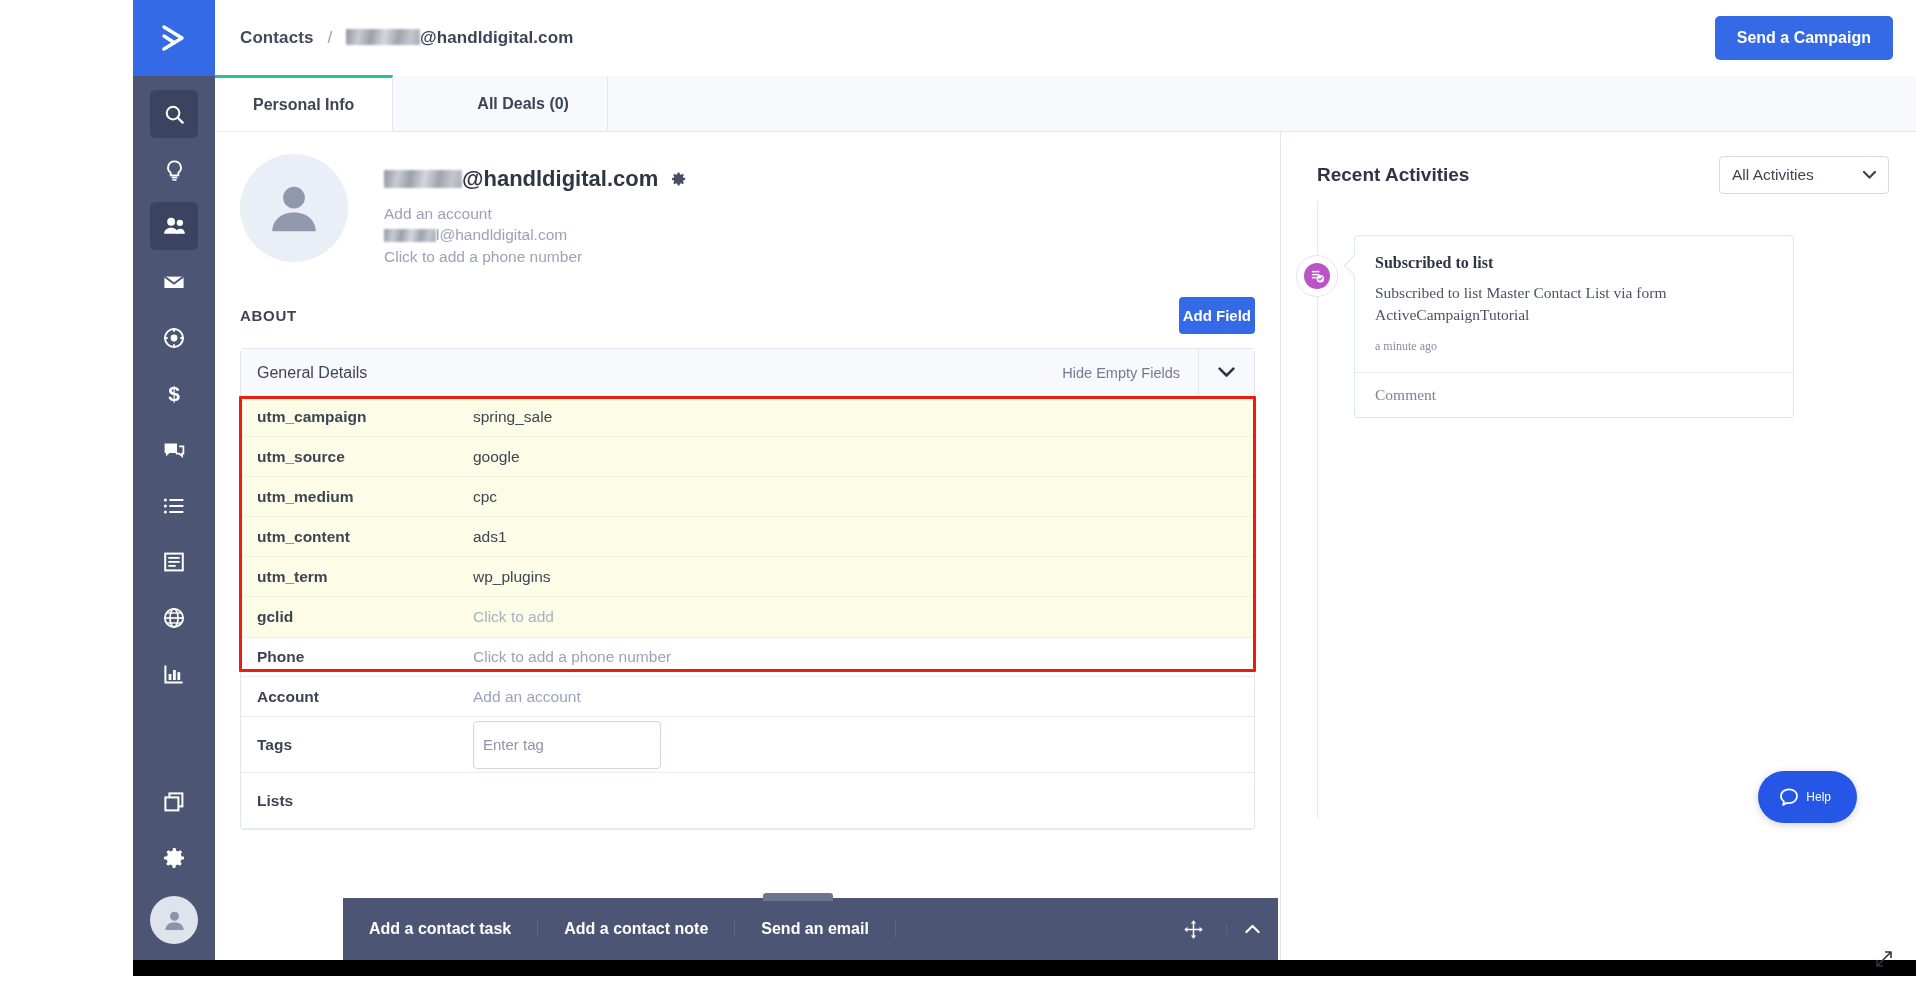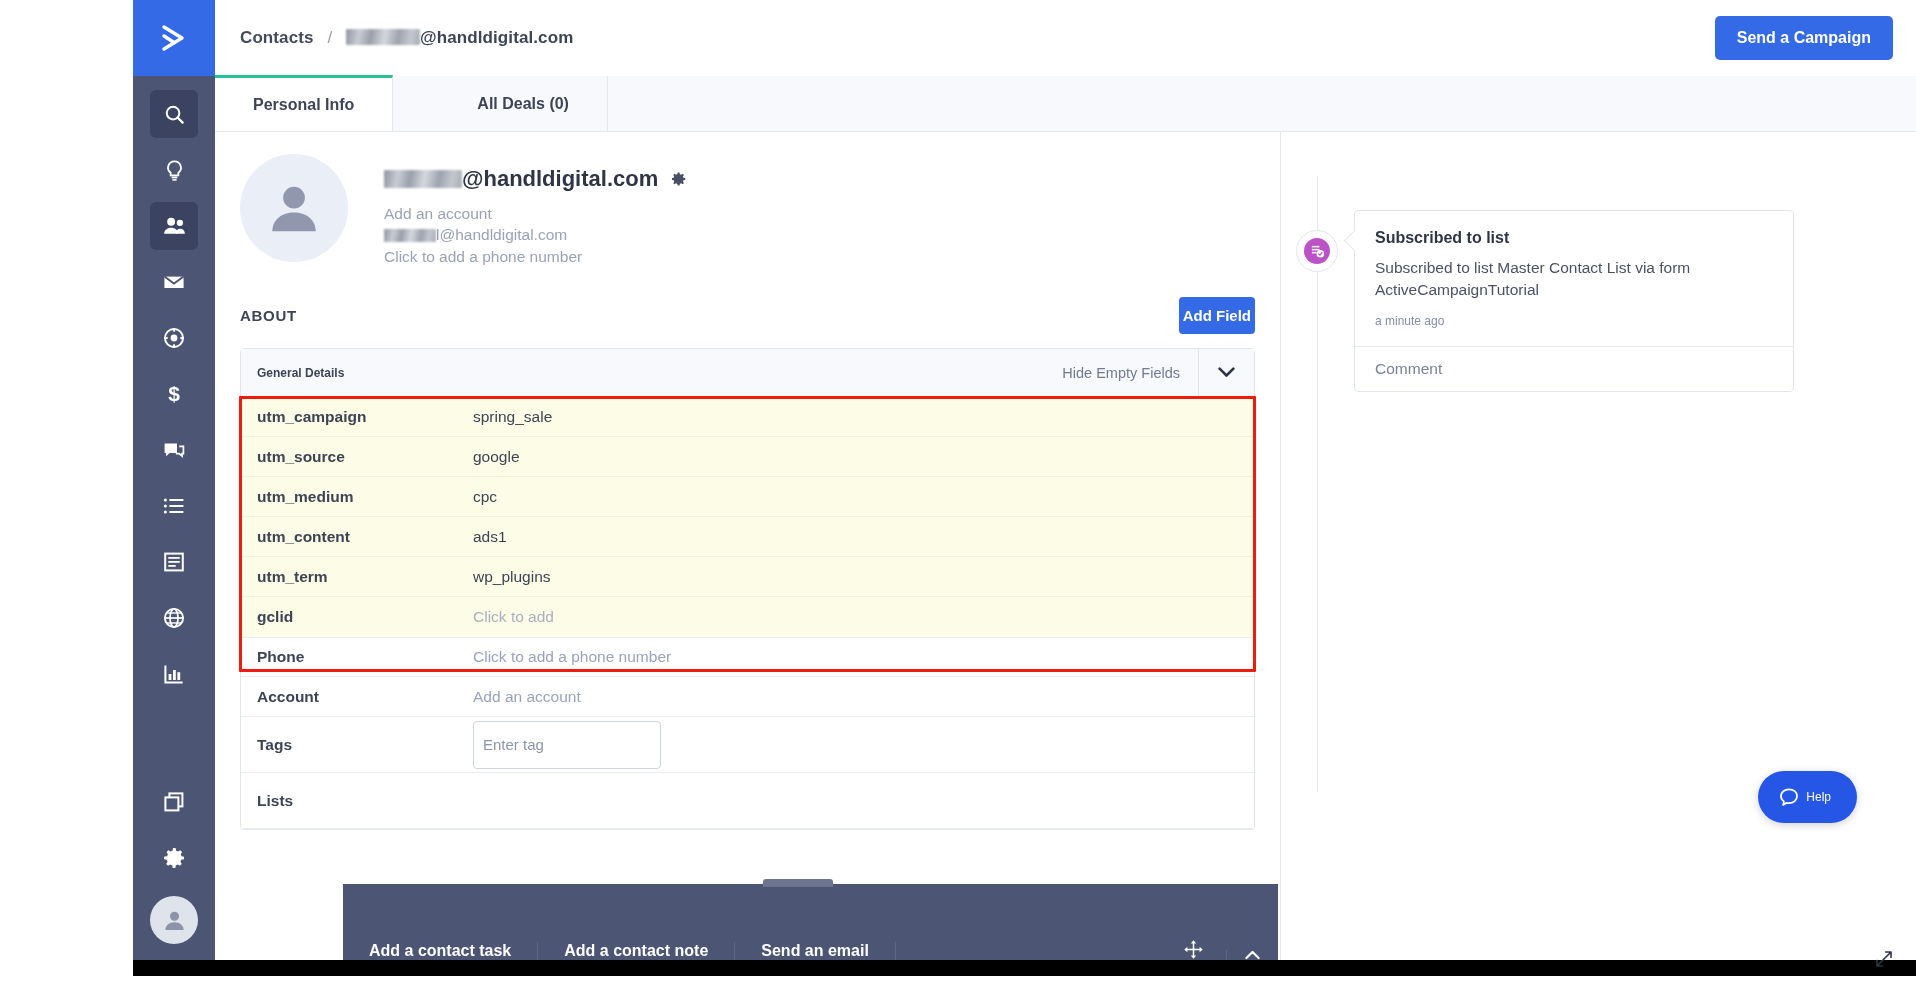--- a/index.html
+++ b/index.html
@@ -96,21 +96,21 @@
   }
 
   .card {
     margin: 14px 25px 0 25px; border: 1px solid #e1e5ee; border-radius: 4px;
     background: #fff; position: relative;
   }
   .card-head {
     display:flex; align-items:center; background:#f7f9fd;
     border-bottom: 1px solid #e1e5ee; height: 48px;
   }
-  .card-title { font-size: 12px; font-weight: 700; color: #3d4455; padding-left: 16px; flex:1 1 auto; }
+  .card-title { font-size: 16px; font-weight: 400; color: #3d4455; padding-left: 16px; flex:1 1 auto; }
   .hide-empty { font-size: 14.5px; color: #6d7governing; }
   .hide-empty { font-size: 14.5px; color: #737b91; padding-right: 18px; cursor: pointer; }
   .chev-box {
     width: 56px; height: 48px; border-left: 1px solid #e1e5ee;
     display:flex; align-items:center; justify-content:center; cursor:pointer;
   }
 
   .frow { display:flex; align-items:center; height: 40px; border-bottom: 1px solid #ecedf2; }
   .frow:last-child { border-bottom: none; }
   .fkey { width: 232px; padding-left: 16px; font-size: 15.5px; font-weight: 700; color: #3d4455; }
@@ -137,21 +137,21 @@
   }
   .ra-head { display:flex; align-items:center; justify-content:space-between; padding: 0 27px 0 36px; }
   .ra-title { font-size: 19px; font-weight: 700; color: #2f3545; }
   .ra-select {
     width: 170px; height: 38px; border: 1px solid #d4d9e5; border-radius: 4px;
     background:#fff; display:flex; align-items:center; justify-content:space-between;
     padding: 0 12px; cursor:pointer;
   }
   .ra-select span { font-size: 15.5px; color: #3d4455; }
 
-  .timeline { position: relative; margin-top: 54px; padding-left: 36px; }
+  .timeline { position: relative; margin-top: 41px; padding-left: 36px; font-family: Liberation Serif, serif; }
   .timeline:before {
     content:""; position:absolute; left: 36px; top: -34px; bottom: -400px;
     width: 1px; background: #e4e7ee;
   }
   .act-row { position: relative; display: flex; }
   .act-icon {
     position: absolute; left: -21px; top: 20px;
     width: 42px; height: 42px; border-radius: 50%;
     background:#fff; border: 1px solid #e4e7ee;
     display:flex; align-items:center; justify-content:center;
@@ -175,22 +175,22 @@
   .act-desc { margin-top: 10px; font-size: 15.5px; color:#4b5265; line-height:1.42; }
   .act-time { margin-top: 13px; font-size: 12px; color:#868ea3; }
   .act-comment {
     border-top: 1px solid #e8ebf2; padding: 13px 20px;
     font-size: 15.5px; color: #6d7governing;
   }
   .act-comment { color:#7a8296; cursor: text; }
 
   
   .actionbar {
-    position: absolute; left: 343px; bottom: 39px; width: 935px; height: 76px;
-    background: #4d5575; display:flex; align-items:flex-end; z-index: 30;
+    position: absolute; left: 343px; bottom: 39px; width: 935px; height: 62px;
+    background: #4d5575; display:flex; align-items:center; z-index: 30;
   }
   .ab-btn {
     display:flex; align-items:center; padding: 0 26px;
     color:#fff; font-size: 16px; font-weight: 700; cursor:pointer;
     border-right: 1px solid #5e6682;
   }
   .ab-flex { flex: 1 1 auto; border-right: 1px solid #5e6682; }
   .ab-icon { width: 66px; display:flex; align-items:center; justify-content:center; cursor:pointer; }
   .ab-icon.sep { border-left: 1px solid #5e6682; width: 52px; }
   .ab-nub {
@@ -434,20 +434,29 @@
       <div class="frow" style="height:56px;">
         <div class="fkey">Lists</div>
         <div class="fval"></div>
       </div>
 
       <div class="utm-highlight" style="top:47px;height:276px;"></div>
     </div>
   </div>
 
   <div class="rightpanel">
+    <div class="ra-head">
+      <div class="ra-title">Recent Activities</div>
+      <div class="ra-select">
+        <span>All Activities</span>
+        <svg width="13" height="8" viewBox="0 0 13 8">
+            <path d="M1 1 6.5 6.6 12 1" stroke="#3d4455" stroke-width="2.2" fill="none" stroke-linecap="round" stroke-linejoin="round"></path>
+          </svg>
+      </div>
+    </div>
 
     <div class="timeline">
       <div class="act-row">
         <div class="act-icon">
           <div class="act-dot">
             <svg width="15" height="15" viewBox="0 0 16 16" aria-hidden="true">
                 <rect x="2" y="2" width="8" height="1.6" fill="#fff"></rect>
                 <rect x="2" y="5.2" width="8" height="1.6" fill="#fff"></rect>
                 <rect x="2" y="8.4" width="5" height="1.6" fill="#fff"></rect>
                 <circle cx="11" cy="10.5" r="4" fill="#fff"></circle>

